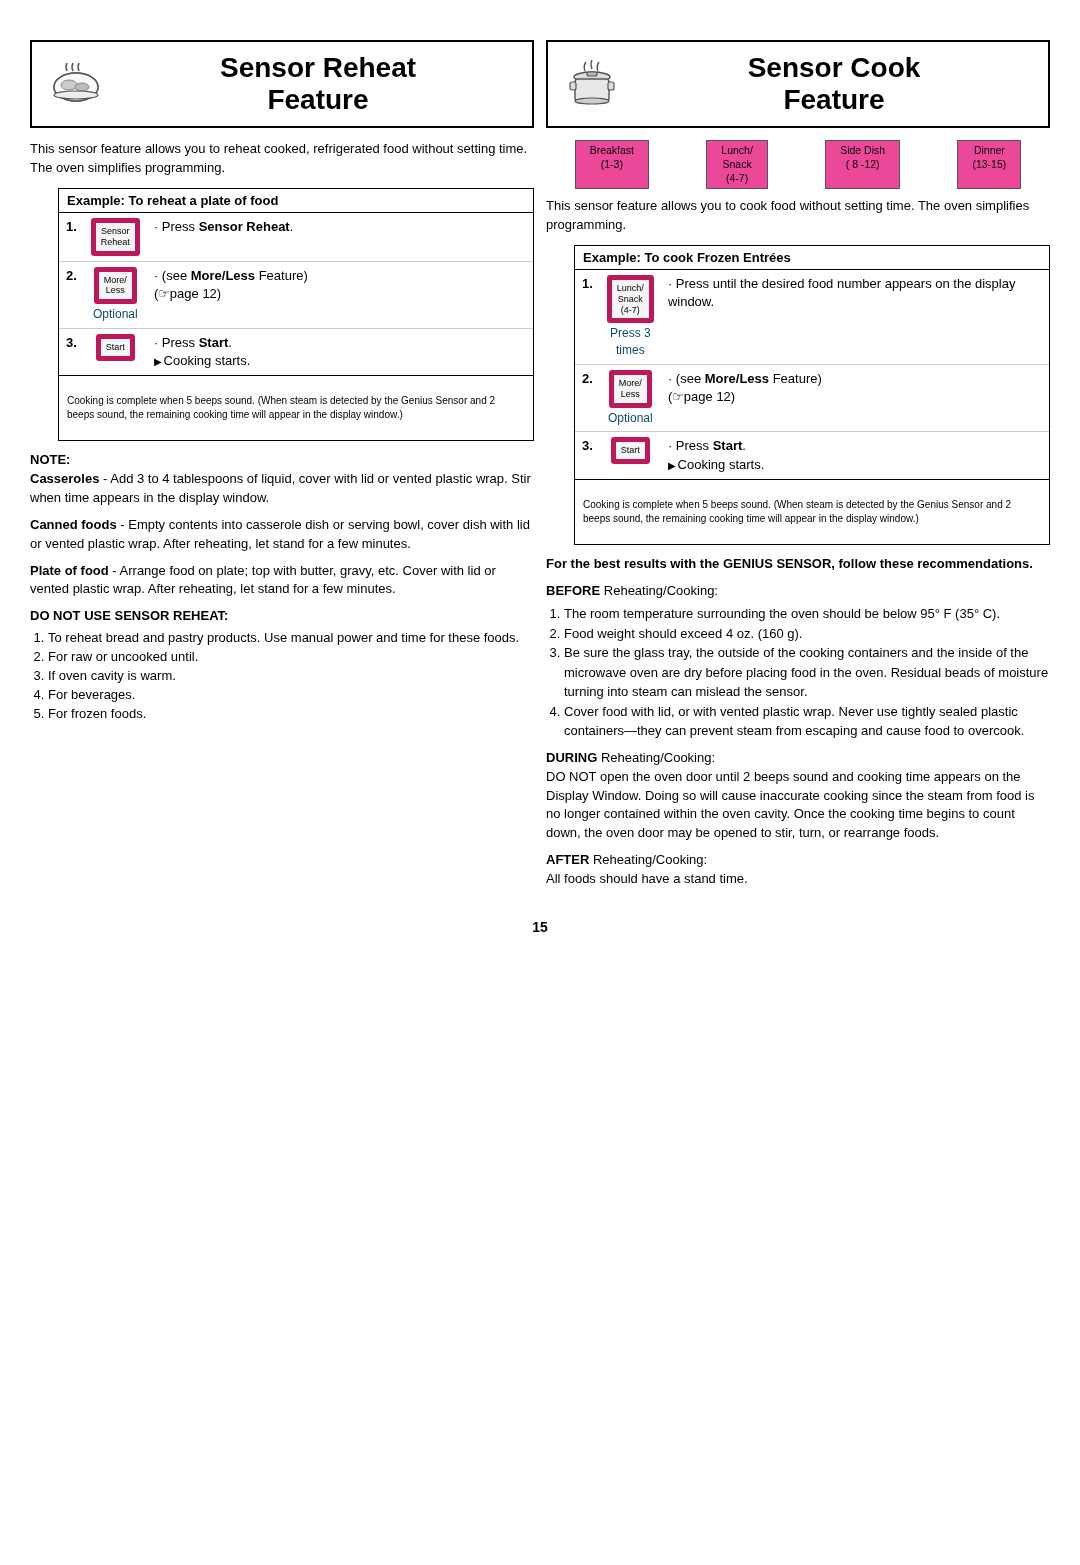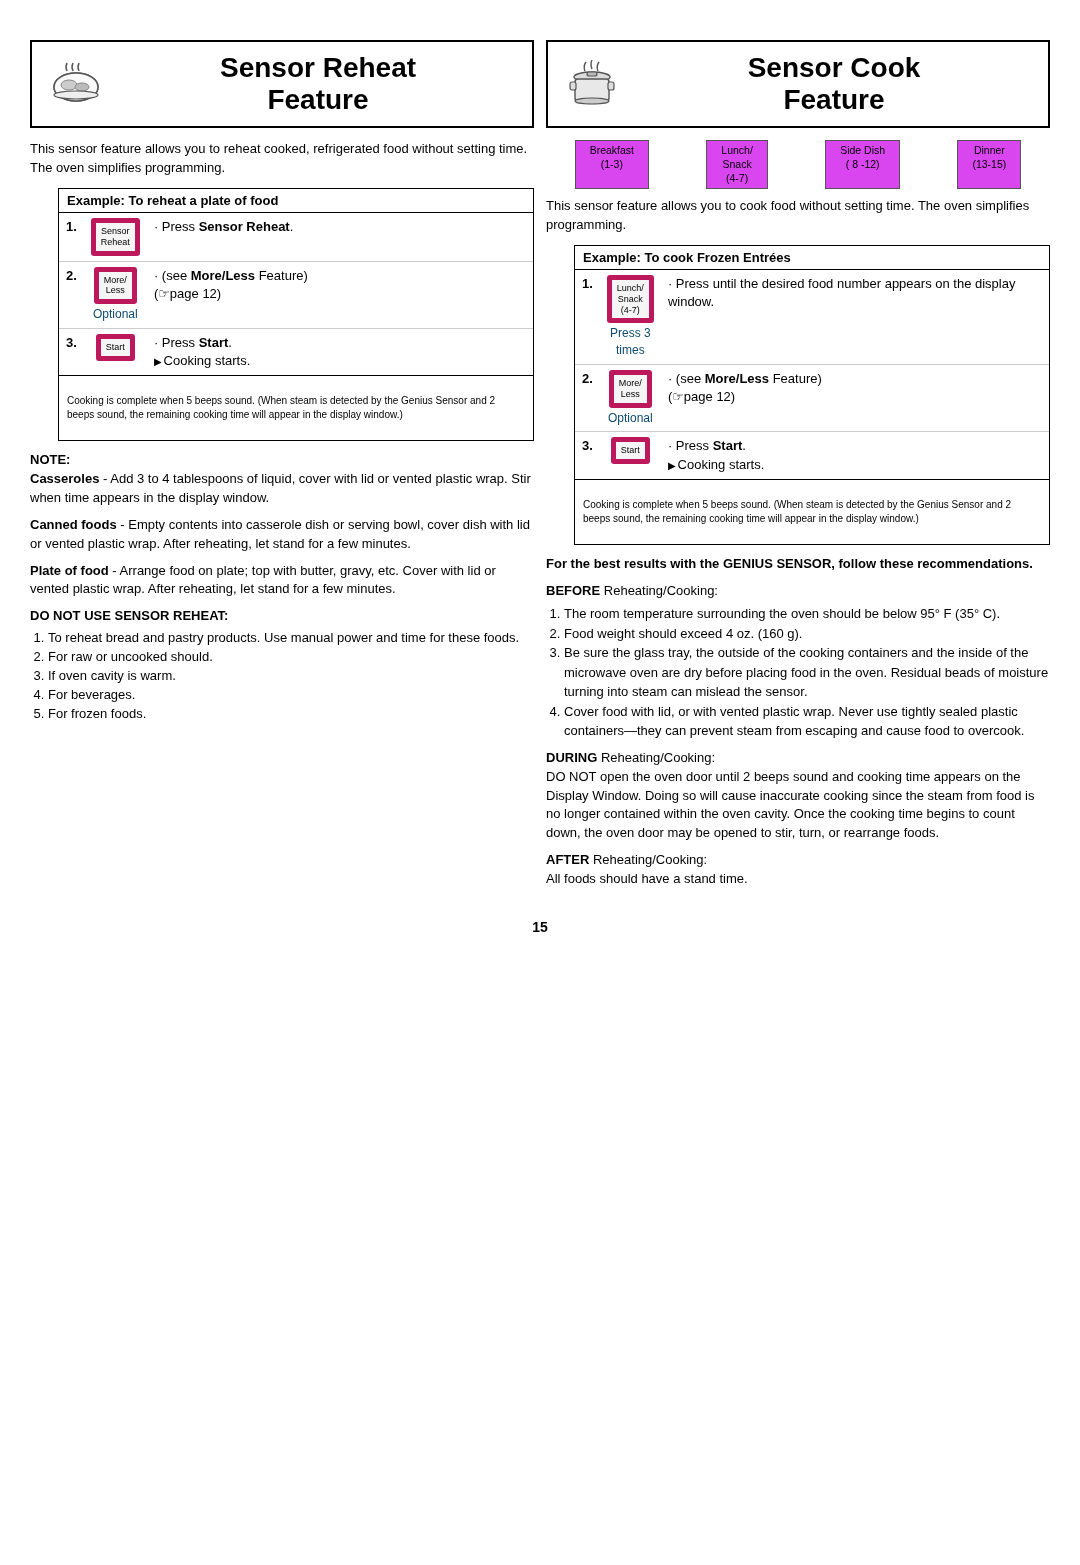--- a/index.html
+++ b/index.html
@@ -147,21 +147,21 @@
       justify-content: space-around;
       margin-bottom: 8px;
       font-size: 11px;
       text-align: center;
     }
     .food-cat {
       border: 1px solid #555;
       padding: 3px 14px;
       font-size: 10.5px;
       line-height: 1.3;
-      background: #d946ef;
+      background: #ec4899;
       min-width: 52px;
     }
     
     .best-results {
       margin-top: 10px;
       font-size: 13px;
       line-height: 1.45;
     }
     .best-results-title {
       font-weight: bold;
@@ -267,21 +267,21 @@
 
     <div class="note-section">
       <div class="note-title">NOTE:</div>
       <p class="note-para"><b>Casseroles</b> - Add 3 to 4 tablespoons of liquid, cover with lid or vented plastic wrap. Stir when time appears in the display window.</p>
       <p class="note-para"><b>Canned foods</b> - Empty contents into casserole dish or serving bowl, cover dish with lid or vented plastic wrap. After reheating, let stand for a few minutes.</p>
       <p class="note-para"><b>Plate of food</b> - Arrange food on plate; top with butter, gravy, etc. Cover with lid or vented plastic wrap. After reheating, let stand for a few minutes.</p>
 
       <div class="do-not-title">DO NOT USE SENSOR REHEAT:</div>
       <ol class="do-not-list">
         <li>To reheat bread and pastry products. Use manual power and time for these foods.</li>
-        <li>For raw or uncooked should.</li>
+        <li>For raw or uncooked until.</li>
         <li>If oven cavity is warm.</li>
         <li>For beverages.</li>
         <li>For frozen foods.</li>
       </ol>
     </div>
 
   </div>
 
   <div class="column">
 

